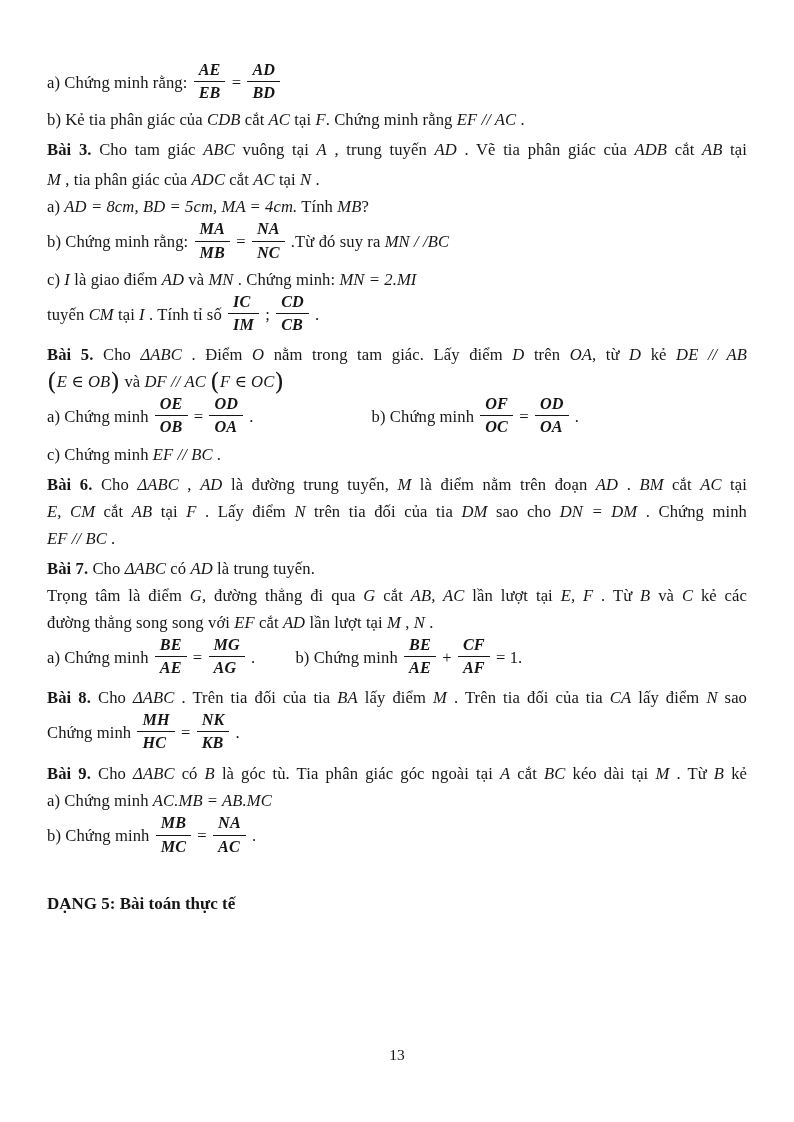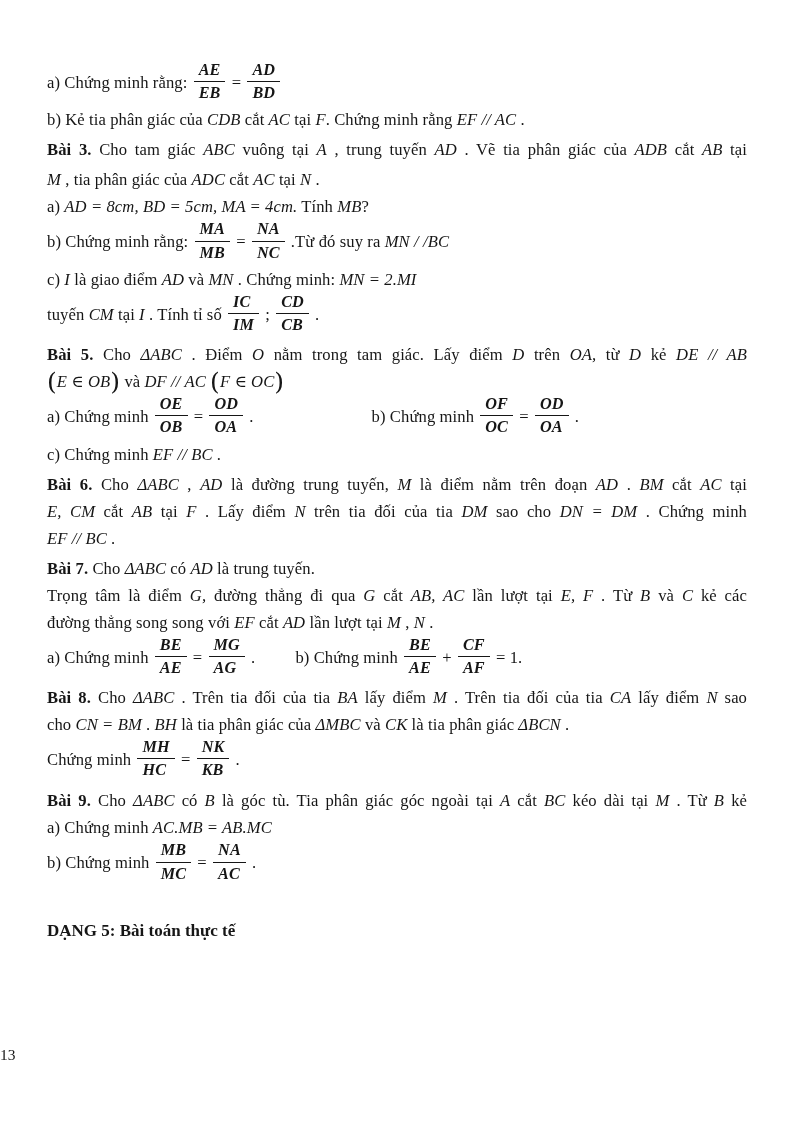--- a/index.html
+++ b/index.html
@@ -41,21 +41,21 @@
   .heading {
     margin-top: 30px;
     font-weight: bold;
     font-size: 17px;
     line-height: 27px;
   }
   .footer {
     position: absolute;
     bottom: 58px; left: 0;
     width: 100%;
-    text-align: left;
+    text-align: center;
     font-size: 15.5px;
   }
 </style>
 </head>
 <body>
 
 <div class="page">
   <div id="doc">
       <div class="line"><span class="t">a) Chứng minh rằng: </span><span class="frac"><span class="num">AE</span><span class="den">EB</span></span><span class="t"> = </span><span class="frac"><span class="num">AD</span><span class="den">BD</span></span></div>
       <div class="line"><span class="t">b) Kẻ tia phân giác của </span><span class="m">CDB</span><span class="t"> cắt </span><span class="m">AC</span><span class="t"> tại </span><span class="m">F</span><span class="t">. Chứng minh rằng </span><span class="m">EF // AC</span><span class="t"> .</span></div>
@@ -70,21 +70,20 @@
       <div class="line"><span class="t">a) Chứng minh </span><span class="frac"><span class="num">OE</span><span class="den">OB</span></span><span class="t"> = </span><span class="frac"><span class="num">OD</span><span class="den">OA</span></span><span class="t"> .</span><span class="gap" style="width: 118px;"></span><span class="t">b) Chứng minh </span><span class="frac"><span class="num">OF</span><span class="den">OC</span></span><span class="t"> = </span><span class="frac"><span class="num">OD</span><span class="den">OA</span></span><span class="t"> .</span></div>
       <div class="line"><span class="t">c) Chứng minh </span><span class="m">EF // BC</span><span class="t"> .</span></div>
       <div class="line justify" style="margin-top: 3px;"><span class="b">Bài 6.</span><span class="t"> Cho </span><span class="m">ΔABC</span><span class="t"> ,  </span><span class="m">AD</span><span class="t"> là đường trung tuyến, </span><span class="m">M</span><span class="t"> là điểm nằm trên đoạn </span><span class="m">AD</span><span class="t"> . </span><span class="m">BM</span><span class="t"> cắt </span><span class="m">AC</span><span class="t"> tại</span></div>
       <div class="line justify"><span class="m">E, CM</span><span class="t"> cắt </span><span class="m">AB</span><span class="t"> tại </span><span class="m">F</span><span class="t"> . Lấy điểm </span><span class="m">N</span><span class="t"> trên tia đối của tia </span><span class="m">DM</span><span class="t"> sao cho </span><span class="m">DN = DM</span><span class="t"> . Chứng minh</span></div>
       <div class="line"><span class="m">EF // BC</span><span class="t"> .</span></div>
       <div class="line" style="margin-top: 3px;"><span class="b">Bài 7.</span><span class="t"> Cho </span><span class="m">ΔABC</span><span class="t"> có </span><span class="m">AD</span><span class="t"> là trung tuyến.</span></div>
       <div class="line justify"><span class="t">Trọng tâm là điểm </span><span class="m">G,</span><span class="t"> đường thẳng đi qua </span><span class="m">G</span><span class="t"> cắt </span><span class="m">AB, AC</span><span class="t"> lần lượt tại </span><span class="m">E, F</span><span class="t"> . Từ </span><span class="m">B</span><span class="t"> và </span><span class="m">C</span><span class="t"> kẻ các</span></div>
       <div class="line"><span class="t">đường thẳng song song với </span><span class="m">EF</span><span class="t"> cắt </span><span class="m">AD</span><span class="t"> lần lượt tại </span><span class="m">M</span><span class="t"> , </span><span class="m">N</span><span class="t"> .</span></div>
       <div class="line"><span class="t">a) Chứng minh </span><span class="frac"><span class="num">BE</span><span class="den">AE</span></span><span class="t"> = </span><span class="frac"><span class="num">MG</span><span class="den">AG</span></span><span class="t"> .</span><span class="gap" style="width: 40px;"></span><span class="t">b) Chứng minh </span><span class="frac"><span class="num">BE</span><span class="den">AE</span></span><span class="t"> + </span><span class="frac"><span class="num">CF</span><span class="den">AF</span></span><span class="t"> = 1.</span></div>
       <div class="line justify" style="margin-top: 3px;"><span class="b">Bài 8.</span><span class="t"> Cho </span><span class="m">ΔABC</span><span class="t"> . Trên tia đối của tia </span><span class="m">BA</span><span class="t"> lấy điểm </span><span class="m">M</span><span class="t"> . Trên tia đối của tia </span><span class="m">CA</span><span class="t"> lấy điểm </span><span class="m">N</span><span class="t"> sao</span></div>
-      <div class="line"><span class="t">cho </span><span class="m">CN = BM</span><span class="t"> . </span><span class="m">BH</span><span class="t"> là tia phân giác của </span><span class="m">ΔMBC</span><span class="t"> và </span><span class="m">CK</span><span class="t"> là tia phân giác </span><span class="m">ΔBCN</span><span class="t"> .</span></div>
       <div class="line"><span class="t">Chứng minh </span><span class="frac"><span class="num">MH</span><span class="den">HC</span></span><span class="t"> = </span><span class="frac"><span class="num">NK</span><span class="den">KB</span></span><span class="t"> .</span></div>
       <div class="line justify" style="margin-top: 4px;"><span class="b">Bài 9.</span><span class="t"> Cho </span><span class="m">ΔABC</span><span class="t"> có </span><span class="m">B</span><span class="t"> là góc tù. Tia phân giác góc ngoài tại </span><span class="m">A</span><span class="t"> cắt </span><span class="m">BC</span><span class="t"> kéo dài tại </span><span class="m">M</span><span class="t"> . Từ </span><span class="m">B</span><span class="t"> kẻ</span></div>
       <div class="line"><span class="t">a) Chứng minh </span><span class="m">AC.MB = AB.MC</span></div>
       <div class="line"><span class="t">b) Chứng minh </span><span class="frac"><span class="num">MB</span><span class="den">MC</span></span><span class="t"> = </span><span class="frac"><span class="num">NA</span><span class="den">AC</span></span><span class="t"> .</span></div>
     </div>
   <div class="heading">DẠNG 5: Bài toán thực tế</div>
   <div class="footer">13</div>
 </div>
 
 </body></html>

